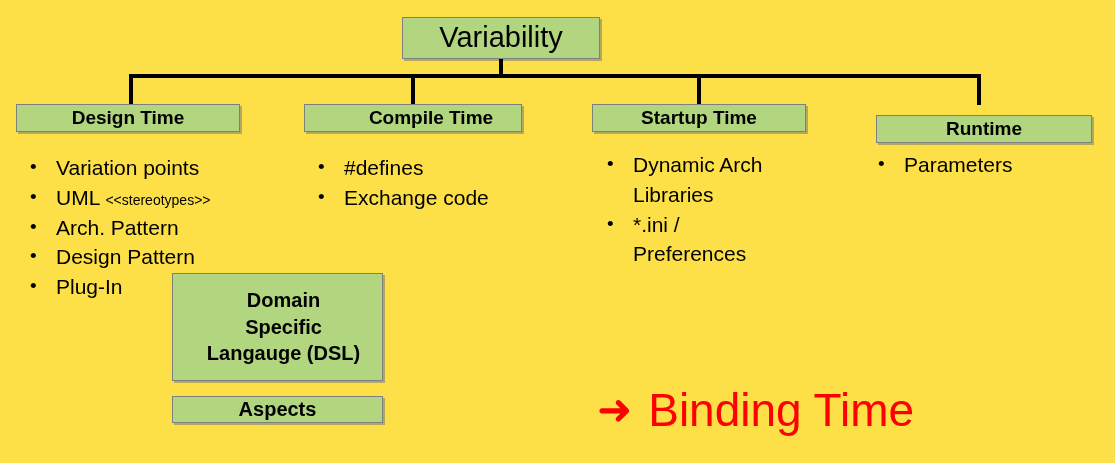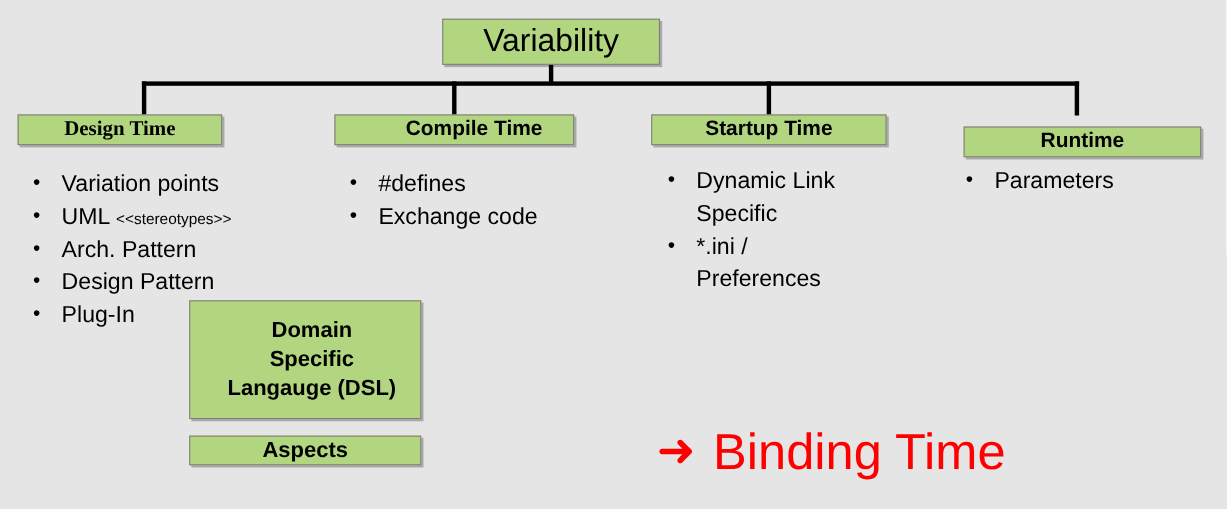--- a/index.html
+++ b/index.html
@@ -4,21 +4,21 @@
 <style>
   html, body {
     margin: 0;
     padding: 0;
     background: #ffffff;
   }
   #page {
     position: relative;
     width: 1115px;
     height: 463px;
-    background: #e5e5e5;
+    background: #fde047;
     overflow: hidden;
     font-family: "Liberation Sans", sans-serif;
     color: #000000;
   }
 
   
   .gbox {
     position: absolute;
     background: #b2d580;
     border: 1px solid #7f7f7f;
@@ -34,21 +34,21 @@
     left: 402px; top: 17px;
     width: 198px; height: 42px;
     font-size: 29px;
     font-weight: 400;
   }
   .gbox.hdr {
     height: 28px;
     font-size: 19px;
     font-weight: bold;
   }
-  #hdr-design  { left: 16px;  top: 104px; width: 186px; font-family: Liberation Serif, serif; }
+  #hdr-design  { left: 16px;  top: 104px; width: 224px; }
   #hdr-compile { left: 304px; top: 104px; width: 218px; padding-left: 36px; }
   #hdr-startup { left: 592px; top: 104px; width: 214px; }
   #hdr-runtime { left: 876px; top: 104px; width: 216px; margin-top: 11px; }
 
   .gbox.dsl {
     left: 172px; top: 273px;
     width: 211px; height: 108px;
     font-size: 20px;
     font-weight: bold;
     line-height: 1.33;
@@ -178,21 +178,21 @@
     </div>
     <div class="brow">
       <span class="bullet">•</span>
       <span class="btext">Exchange code</span>
     </div>
   </div>
 
   <div class="blist" id="list-startup">
     <div class="brow">
       <span class="bullet">•</span>
-      <span class="btext">Dynamic Link Specific</span>
+      <span class="btext">Dynamic Arch Libraries</span>
     </div>
     <div class="brow">
       <span class="bullet">•</span>
       <span class="btext">*.ini / Preferences</span>
     </div>
   </div>
 
   <div class="blist" id="list-runtime">
     <div class="brow">
       <span class="bullet">•</span>

